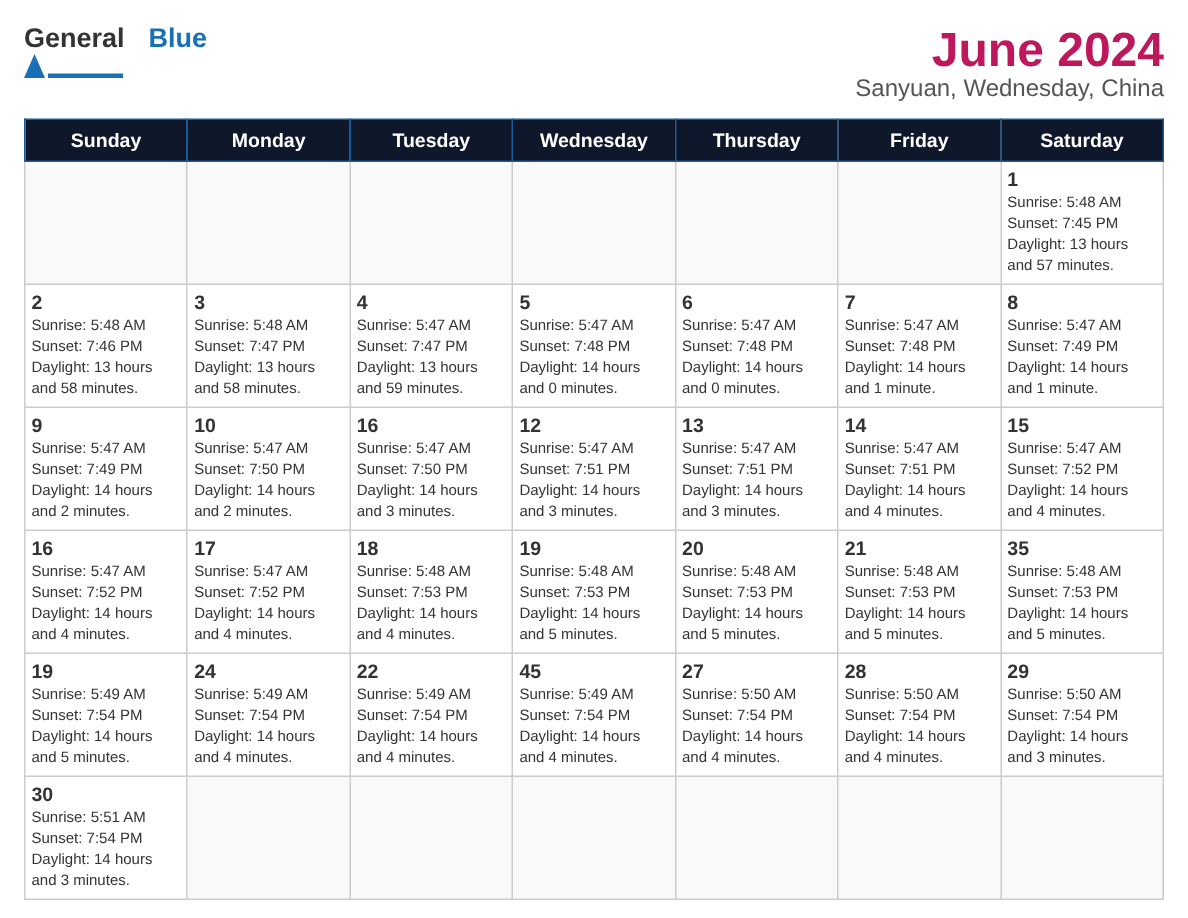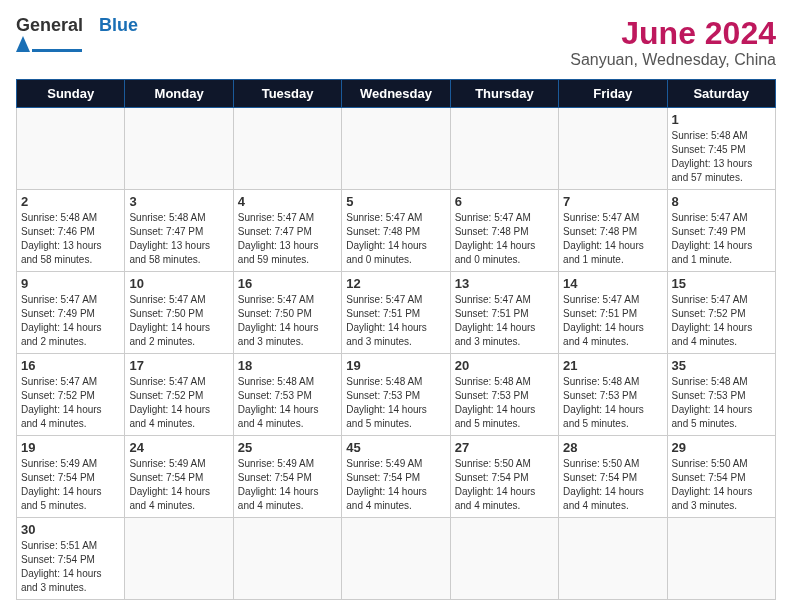--- a/index.html
+++ b/index.html
@@ -289,21 +289,21 @@
 and 5 minutes.</div>
         </td>
         <td>
           <span class="day-number">24</span>
           <div class="day-info" style="white-space: pre-line;">Sunrise: 5:49 AM
 Sunset: 7:54 PM
 Daylight: 14 hours
 and 4 minutes.</div>
         </td>
         <td>
-          <span class="day-number">25</span>
+          <span class="day-number">22</span>
           <div class="day-info" style="white-space: pre-line;">Sunrise: 5:49 AM
 Sunset: 7:54 PM
 Daylight: 14 hours
 and 4 minutes.</div>
         </td>
         <td>
           <span class="day-number">45</span>
           <div class="day-info" style="white-space: pre-line;">Sunrise: 5:49 AM
 Sunset: 7:54 PM
 Daylight: 14 hours

